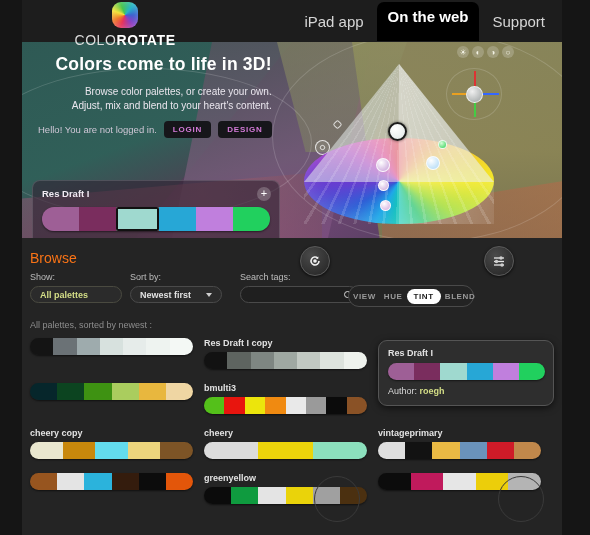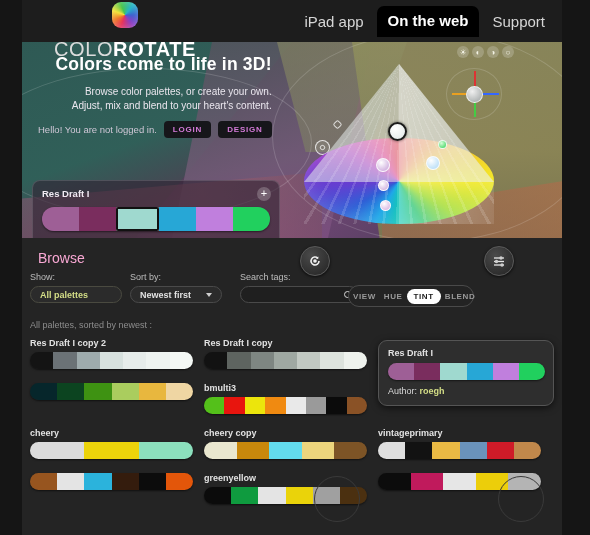--- a/index.html
+++ b/index.html
@@ -30,32 +30,32 @@
         #e8335a 0deg, #ef7b2a 45deg, #f4e33a 90deg,
         #56c churches 120deg, #49c44e 140deg, #25b4c9 200deg,
         #3d63d0 250deg, #8b3fc4 300deg, #e8335a 360deg);
     background-image: conic-gradient(from 200deg,
         #e8335a 0deg, #ef7b2a 45deg, #f4e33a 90deg,
         #49c44e 140deg, #25b4c9 200deg,
         #3d63d0 250deg, #8b3fc4 300deg, #e8335a 360deg);
     box-shadow: inset 0 0 6px rgba(255,255,255,.25);
   }
   #logo-text {
-    text-align: center; font-size: 20px; letter-spacing: .6px;
-    color: #e9e9e9; margin-top: 10px; white-space: nowrap;
+    text-align: center; font-size: 14px; letter-spacing: .6px;
+    color: #e9e9e9; margin-top: 4px; white-space: nowrap;
   }
   #logo-text .thin { font-weight: 300; color: #dcdcdc; }
   #logo-text .bold { font-weight: 700; color: #fff; }
 
   #nav { position: absolute; right: 34px; top: 0; height: 42px; display: flex; align-items: center; gap: 2px; }
   .nav-item {
     font-size: 15px; color: #d6d6d6; padding: 6px 11px;
     border-radius: 7px 7px 0 0; white-space: nowrap; cursor: pointer;
   }
-  .nav-item.active { background: #000; color: #fff; font-weight: bold; padding-bottom: 8px; }
+  .nav-item.active { background: #000; color: #fff; font-weight: bold; padding-bottom: 16px; }
 
   
   #hero {
     position: absolute; left: 22px; top: 42px; width: 540px; height: 196px;
     overflow: hidden;
     background: #3b3b3b;
   }
   .hero-bg { position: absolute; inset: 0; }
   .bg-a { background: linear-gradient(135deg, #3d3a48 0%, #4b3c52 38%, #7c4a7e 52%, #5d4166 75%, #403a46 100%); }
   .wedge { position: absolute; }
@@ -160,21 +160,21 @@
   #light-btns { position: absolute; right: 38px; top: 4px; display: flex; gap: 3px; z-index: 9; }
   .lbtn { width: 12px; height: 12px; border-radius: 50%; background: rgba(255,255,255,.20);
     display:flex; align-items:center; justify-content:center; font-size: 8px; color: #f2f2e4; cursor: pointer; }
   #axis-widget { position: absolute; right: 48px; top: 26px; width: 60px; height: 52px; z-index: 9; }
   .ax { position: absolute; background: #c33; }
   #axis-hub { position: absolute; left: 22px; top: 18px; width: 17px; height: 17px; border-radius: 50%;
     background: radial-gradient(circle at 35% 30%, #f0f0f0, #9aa0a0); border: 1px solid rgba(255,255,255,.7); }
 
   
   #browse { position: absolute; left: 22px; top: 238px; width: 540px; height: 297px; background: #242424; }
-  #browse-head { position: absolute; left: 8px; top: 12px; font-size: 14px; color: #f9a8d4; margin-left: 8px; }
+  #browse-head { position: absolute; left: 8px; top: 12px; font-size: 14px; color: #f97316; }
   .ctrl-label { font-size: 9px; color: #bdbdbd; }
   #controls { position: absolute; left: 8px; top: 34px; width: 330px; }
   .ctrl-row-labels { display: flex; }
   .ctrl-row-fields { display: flex; margin-top: 4px; justify-content: center; }
   .cw1 { width: 100px; } .cw2 { width: 110px; } .cw3 { width: 120px; }
   .sel-pill {
     height: 17px; border-radius: 9px; border: 1px solid #4a4a40;
     background: #2b2b2b; color: #d3dd86; font-size: 9px; font-weight: bold;
     display: flex; align-items: center; padding: 0 9px; width: 92px; cursor: pointer;
   }
@@ -352,21 +352,20 @@
       </div>
     </div>
 
     <div class="rb-halo" style="left:292px; top:238px;"></div>
     <div class="rb-halo" style="left:476px; top:238px;"></div>
 
     <div id="list-caption">All palettes, sorted by newest :</div>
 
     <div id="grid">
       <div class="pal-cell">
-        <div class="pal-name">Res Draft I copy 2</div>
         <div class="pal-bar">
           <div style="background:#141414"></div>
             <div style="background:#6b7276"></div>
             <div style="background:#9eabad"></div>
             <div style="background:#d7e1de"></div>
             <div style="background:#e6ecea"></div>
             <div style="background:#eef3f0"></div>
             <div style="background:#f4f8f5"></div>
         </div>
       </div>
@@ -420,35 +419,35 @@
             <div style="background:#0b0b0b"></div>
             <div style="background:#8a5226"></div>
         </div>
       </div>
       <div class="pal-cell">
         <div class="pal-name">&nbsp;</div>
         <div style="height:17px"></div>
       </div>
 
       <div class="pal-cell">
-        <div class="pal-name">cheery</div>
-        <div class="pal-bar">
-          <div style="background:#dcdcdc"></div>
-            <div style="background:#ecd40b"></div>
-            <div style="background:#8ce0bd"></div>
-        </div>
-      </div>
-      <div class="pal-cell">
         <div class="pal-name">cheery copy</div>
         <div class="pal-bar">
           <div style="background:#e9e7cf"></div>
             <div style="background:#c8880c"></div>
             <div style="background:#63dced"></div>
             <div style="background:#ecd57d"></div>
             <div style="background:#7d5426"></div>
+        </div>
+      </div>
+      <div class="pal-cell">
+        <div class="pal-name">cheery</div>
+        <div class="pal-bar">
+          <div style="background:#dcdcdc"></div>
+            <div style="background:#ecd40b"></div>
+            <div style="background:#8ce0bd"></div>
         </div>
       </div>
       <div class="pal-cell">
         <div class="pal-name">vintageprimary</div>
         <div class="pal-bar">
           <div style="background:#dedede"></div>
             <div style="background:#121212"></div>
             <div style="background:#e9b944"></div>
             <div style="background:#6a93bb"></div>
             <div style="background:#cf1b28"></div>

